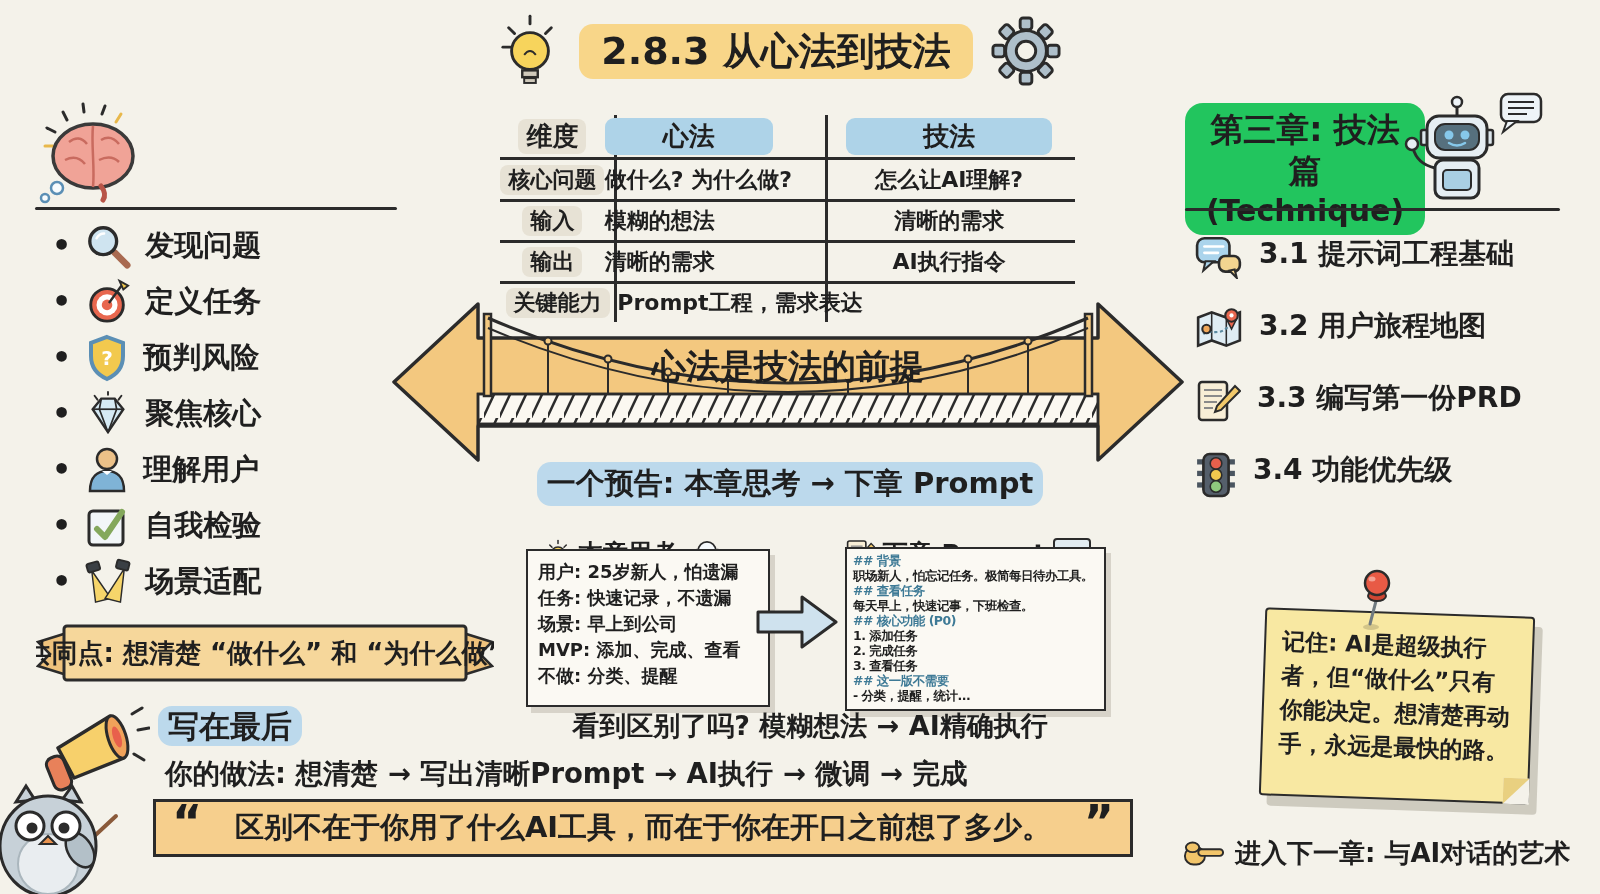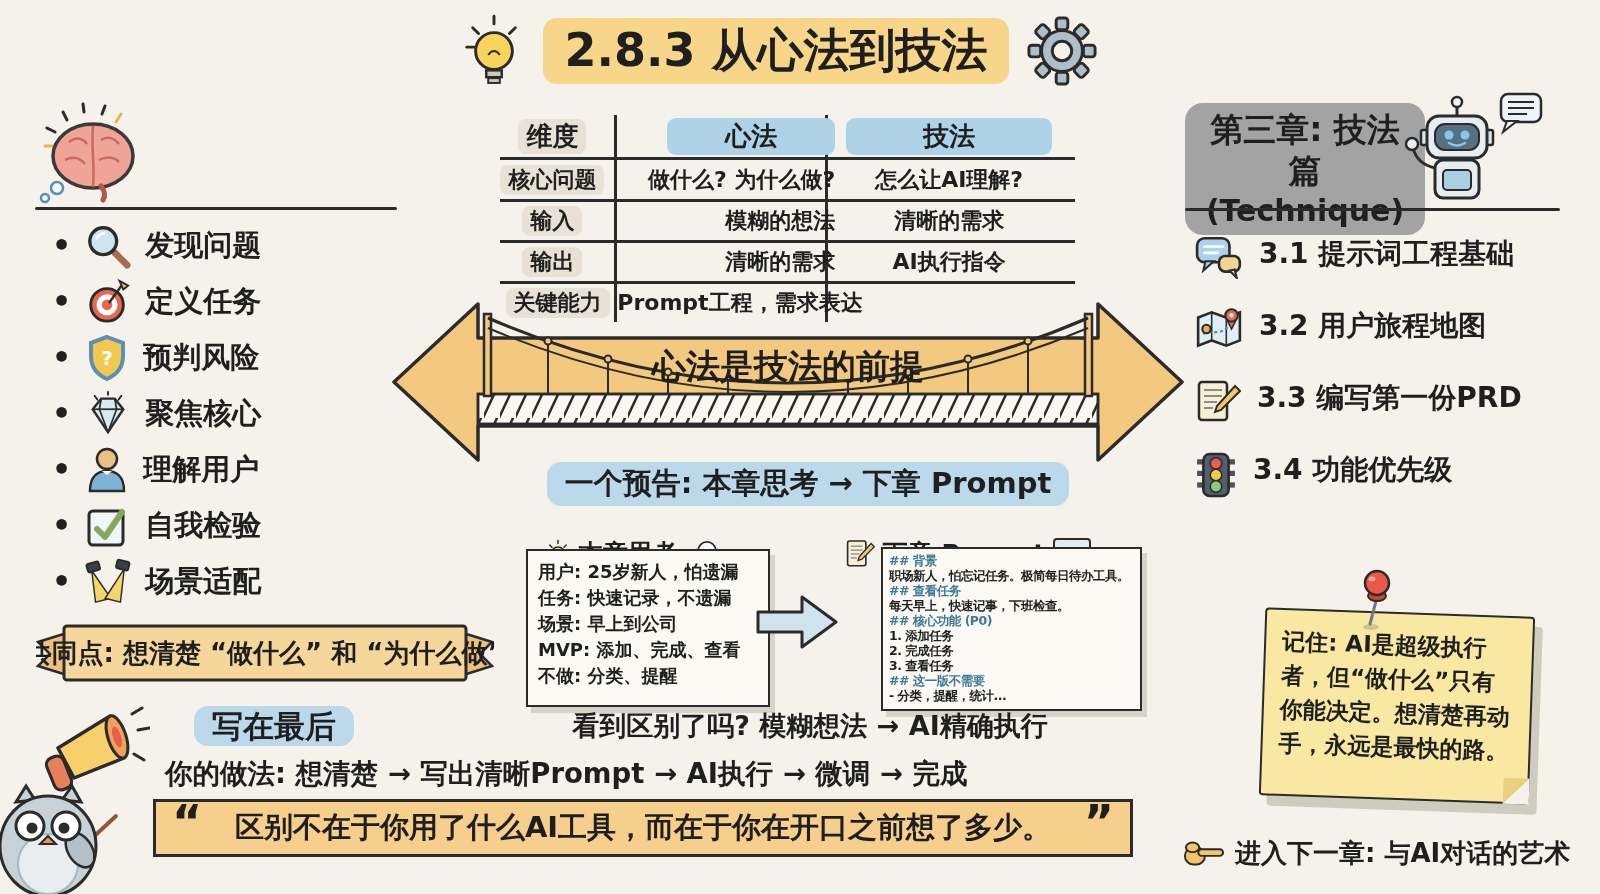--- a/index.html
+++ b/index.html
@@ -3,69 +3,69 @@
 <meta charset="utf-8">
 <style>
   html,body{margin:0;padding:0;}
   .canvas{
     position:relative;width:1600px;height:894px;overflow:hidden;
     background:#f4f2ea;color:#1f1f1f;
     font-family:"DejaVu Sans","Liberation Sans",sans-serif;
     font-weight:bold;
   }
   .abs{position:absolute;}
-  .pill-blue{background:#bcd9ec;border-radius:14px;padding:2px 18px;margin-left:36px;}
+  .pill-blue{background:#bcd9ec;border-radius:14px;padding:2px 10px;}
   .pill-yellow{background:#f8d689;border-radius:14px;padding:2px 22px;}
   .pill-beige{background:#e7e2d5;border-radius:8px;padding:0 8px;}
   
   .title-row{left:430px;top:8px;width:700px;height:86px;display:flex;align-items:center;justify-content:center;gap:18px;}
-  .title-text{font-size:46px;white-space:nowrap;}
+  .title-text{font-size:38px;white-space:nowrap;}
   
   .lp-header{left:35px;top:100px;width:400px;display:flex;align-items:center;gap:10px;}
   .lp-chapter{background:#bcd9ec;border-radius:18px;padding:6px 18px;text-align:center;line-height:1.25;}
   .lp-chapter .l1{font-size:33px;}
   .lp-chapter .l2{font-size:31px;}
   .rule{background:#2b2b2b;height:3px;border-radius:2px;}
   .mlist{left:52px;top:218px;width:380px;}
   .mitem{display:flex;align-items:center;height:56px;gap:14px;}
   .bullet{font-size:30px;line-height:1;}
   .mitem .lbl{font-size:29px;white-space:nowrap;}
   
   .ctable{left:500px;top:115px;width:575px;height:207px;}
   .ctable .vline{position:absolute;top:0;bottom:0;width:3px;background:#2b2b2b;}
   .ctable .hline{position:absolute;left:0;right:0;height:3px;background:#2b2b2b;}
   .trow{position:absolute;left:0;right:12px;display:flex;align-items:center;}
   .tc0{width:115px;display:flex;justify-content:center;}
-  .tc1{width:253px;display:flex;justify-content:flex-end;}
+  .tc1{width:253px;display:flex;justify-content:flex-start;}
   .tc2{width:250px;display:flex;justify-content:center;}
   .thead{font-size:26px;}
   .tcell{font-size:22px;white-space:nowrap;}
   .hd-pill{background:#aed3e8;border-radius:9px;padding:1px 0;text-align:center;}
   
   .bridge{left:388px;top:298px;}
   
   .pv-heading{left:500px;top:462px;width:580px;display:flex;justify-content:center;}
   .pv-heading span{font-size:29px;white-space:nowrap;}
   .sub-h{display:flex;align-items:center;justify-content:center;gap:8px;font-size:25px;margin-top:27px;}
   .think-h{left:522px;top:510px;width:230px;}
   .prompt-h{left:843px;top:510px;width:250px;}
   .codebox{width:34px;height:27px;border:2.5px solid #2b2b2b;border-radius:4px;background:#e2ecf1;
     display:flex;align-items:center;justify-content:center;font-size:12px;color:#2b6b8a;}
   .think-box{left:526px;top:549px;width:222px;height:146px;background:#fbf9f3;border:2.5px solid #2b2b2b;
     padding:8px 8px 0 10px;box-shadow:5px 6px 0 rgba(160,155,140,.35);}
   .think-box div{font-size:18px;line-height:26px;white-space:nowrap;}
   .flow-arrow{left:756px;top:592px;}
   .prompt-box{left:845px;top:547px;width:245px;height:152px;background:#fbf9f3;border:2px solid #2b2b2b;
-    padding:4px 6px;box-shadow:5px 6px 0 rgba(160,155,140,.35);margin-left:36px;}
+    padding:4px 6px;box-shadow:5px 6px 0 rgba(160,155,140,.35);}
   .prompt-box div{font-size:12.5px;line-height:15px;letter-spacing:-0.5px;white-space:nowrap;}
   .prompt-box .ph{color:#3e7a96;}
   .compare-line{left:510px;top:708px;width:600px;text-align:center;font-size:27px;white-space:nowrap;}
   
   .rp-header{left:1185px;top:103px;width:240px;}
-  .rp-chapter{background:#a3a3a3;border-radius:18px;padding:6px 14px;text-align:center;line-height:1.25;}
+  .rp-chapter{background:#22c55e;border-radius:18px;padding:6px 14px;text-align:center;line-height:1.25;}
   .rp-chapter .l1{font-size:33px;}
   .rp-chapter .l2{font-size:30px;}
   .tlist{left:1195px;top:235px;width:400px;}
   .titem{display:flex;align-items:flex-start;height:50px;margin-bottom:22px;gap:16px;}
   .titem .lbl{font-size:28px;white-space:nowrap;}
   .sticky{left:1262px;top:612px;width:270px;height:188px;background:#f8e8a2;border:2.5px solid #2b2b2b;
     border-radius:4px;transform:rotate(2deg);padding:14px 16px;box-sizing:border-box;
     box-shadow:8px 10px 0 rgba(160,155,140,.45);font-size:23px;line-height:34px;}
   .sticky::after{content:"";position:absolute;right:-2px;bottom:-2px;width:0;height:0;
     border-left:26px solid #e9d080;border-bottom:26px solid #f4f2ea;transform:rotate(0deg);}

